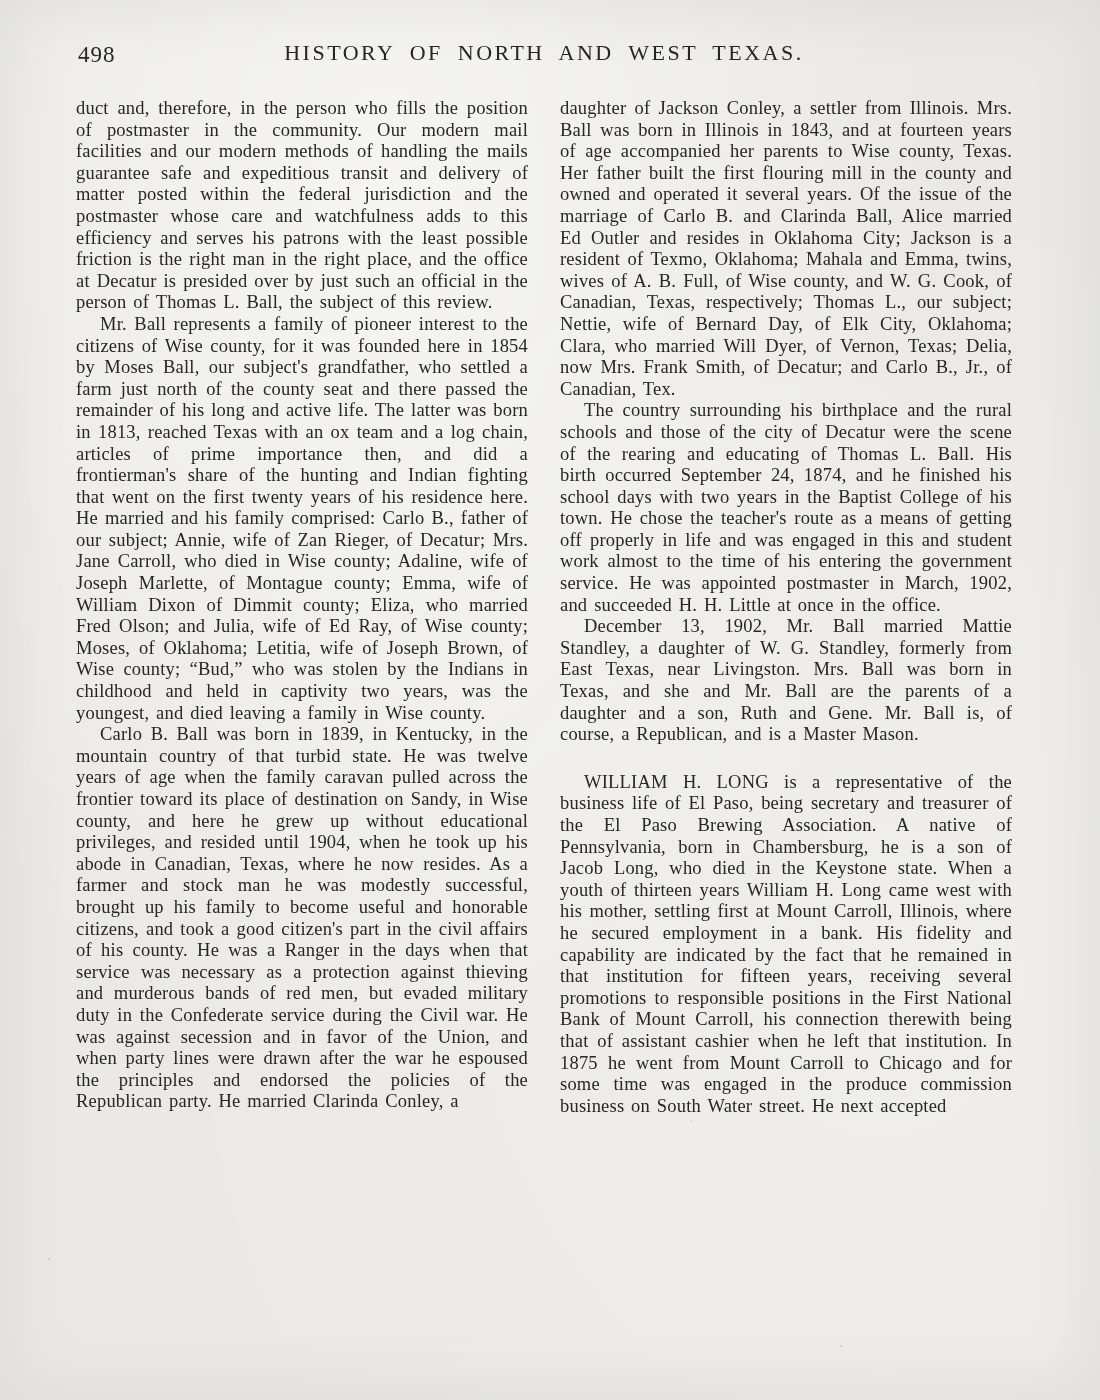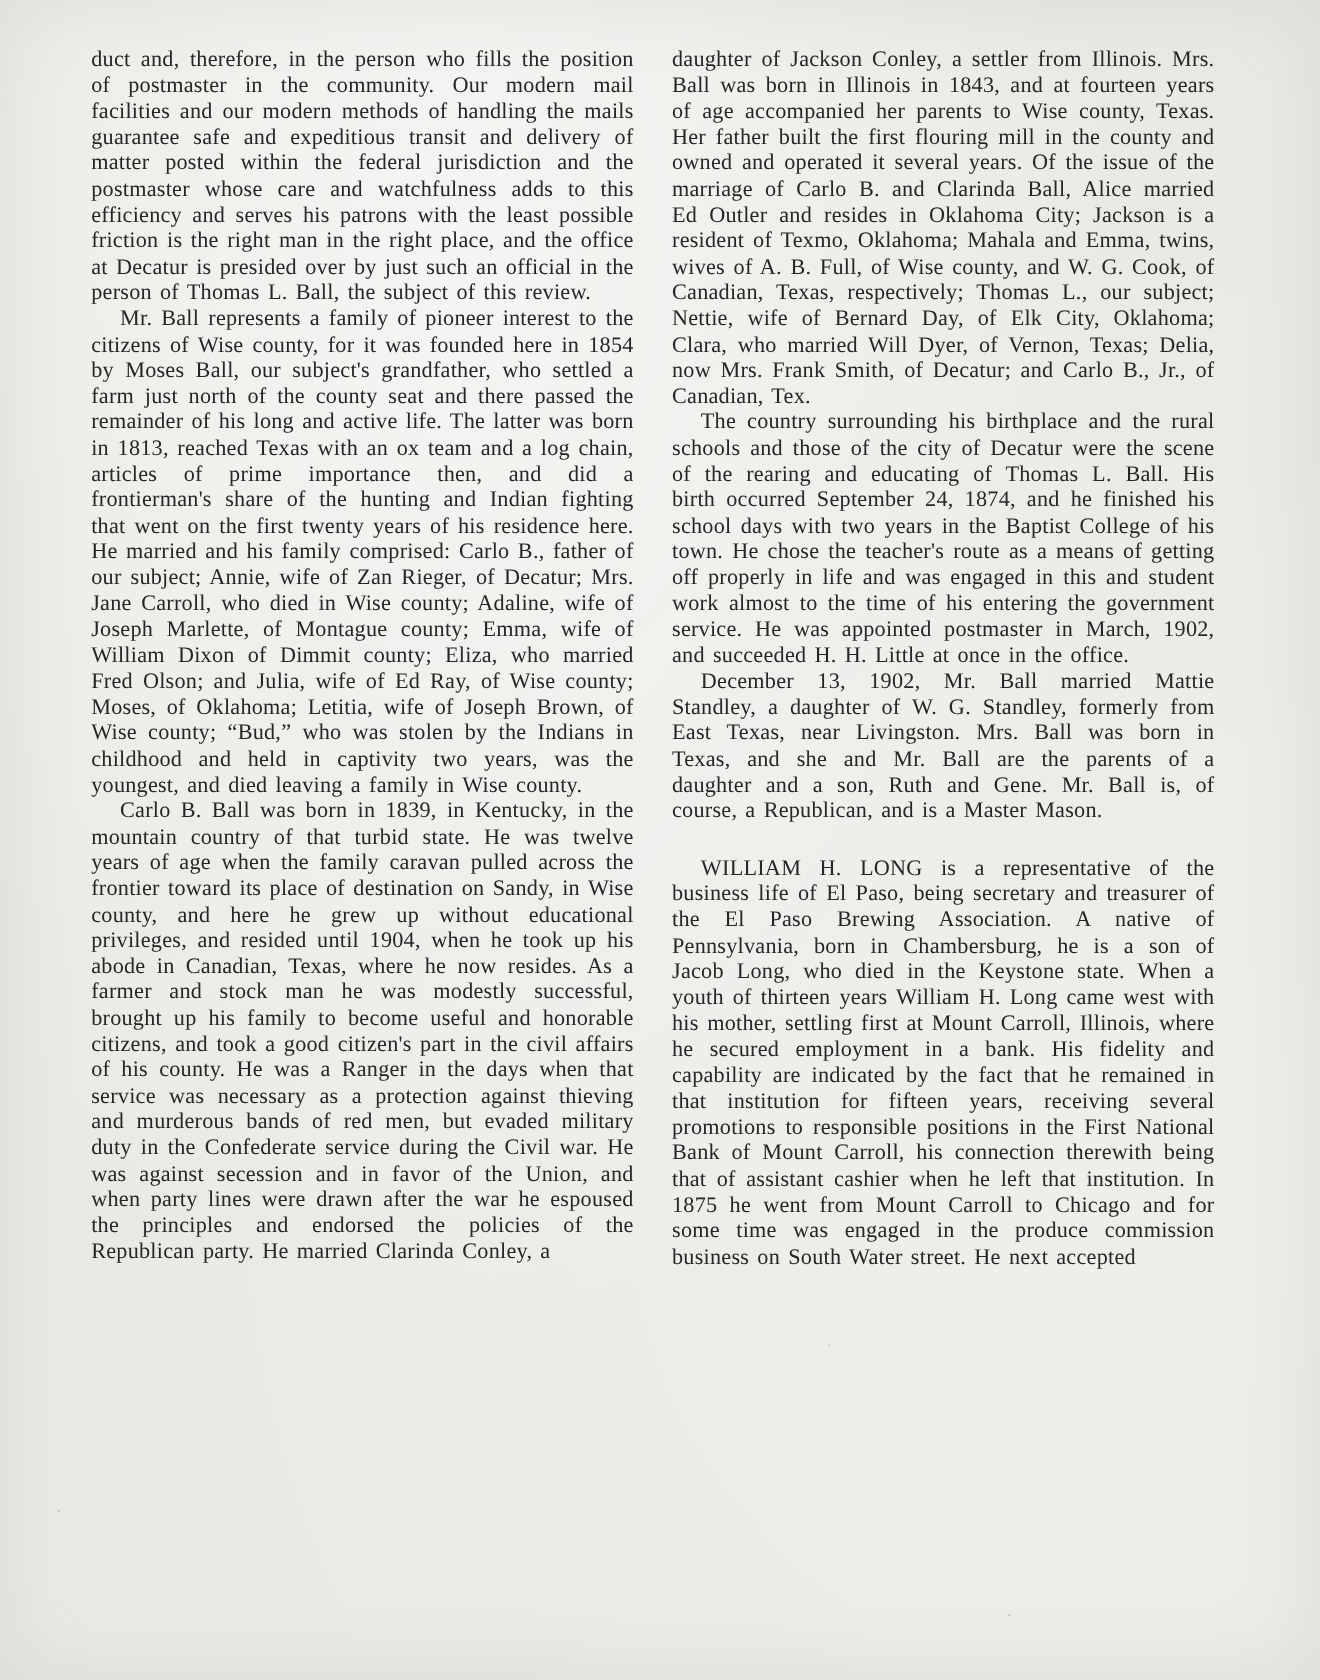--- a/index.html
+++ b/index.html
@@ -83,20 +83,24 @@
   .para.section-start {
     margin-top: 26px;
     font-family: Liberation Serif, serif;
   }
 </style>
 </head>
 <body>
 
 <div class="page">
 
+  <header class="running-head">
+    <span class="page-number">498</span>
+    <span class="running-title">HISTORY OF NORTH AND WEST TEXAS.</span>
+  </header>
 
   <main class="text-block">
 
     <div class="column">
       <p class="para">duct and, therefore, in the person who fills the position of postmaster in the community. Our modern mail facilities and our modern methods of handling the mails guarantee safe and expeditious transit and delivery of matter posted within the federal jurisdiction and the postmaster whose care and watchfulness adds to this efficiency and serves his patrons with the least possible friction is the right man in the right place, and the office at Decatur is presided over by just such an official in the person of Thomas L. Ball, the subject of this review.</p>
       <p class="para indent">Mr. Ball represents a family of pioneer interest to the citizens of Wise county, for it was founded here in 1854 by Moses Ball, our subject's grandfather, who settled a farm just north of the county seat and there passed the remainder of his long and active life. The latter was born in 1813, reached Texas with an ox team and a log chain, articles of prime importance then, and did a frontierman's share of the hunting and Indian fighting that went on the first twenty years of his residence here. He married and his family comprised: Carlo B., father of our subject; Annie, wife of Zan Rieger, of Decatur; Mrs. Jane Carroll, who died in Wise county; Adaline, wife of Joseph Marlette, of Montague county; Emma, wife of William Dixon of Dimmit county; Eliza, who married Fred Olson; and Julia, wife of Ed Ray, of Wise county; Moses, of Oklahoma; Letitia, wife of Joseph Brown, of Wise county; “Bud,” who was stolen by the Indians in childhood and held in captivity two years, was the youngest, and died leaving a family in Wise county.</p>
       <p class="para indent">Carlo B. Ball was born in 1839, in Kentucky, in the mountain country of that turbid state. He was twelve years of age when the family caravan pulled across the frontier toward its place of destination on Sandy, in Wise county, and here he grew up without educational privileges, and resided until 1904, when he took up his abode in Canadian, Texas, where he now resides. As a farmer and stock man he was modestly successful, brought up his family to become useful and honorable citizens, and took a good citizen's part in the civil affairs of his county. He was a Ranger in the days when that service was necessary as a protection against thieving and murderous bands of red men, but evaded military duty in the Confederate service during the Civil war. He was against secession and in favor of the Union, and when party lines were drawn after the war he espoused the principles and endorsed the policies of the Republican party. He married Clarinda Conley, a</p>
     </div>
 
     <div class="column">

